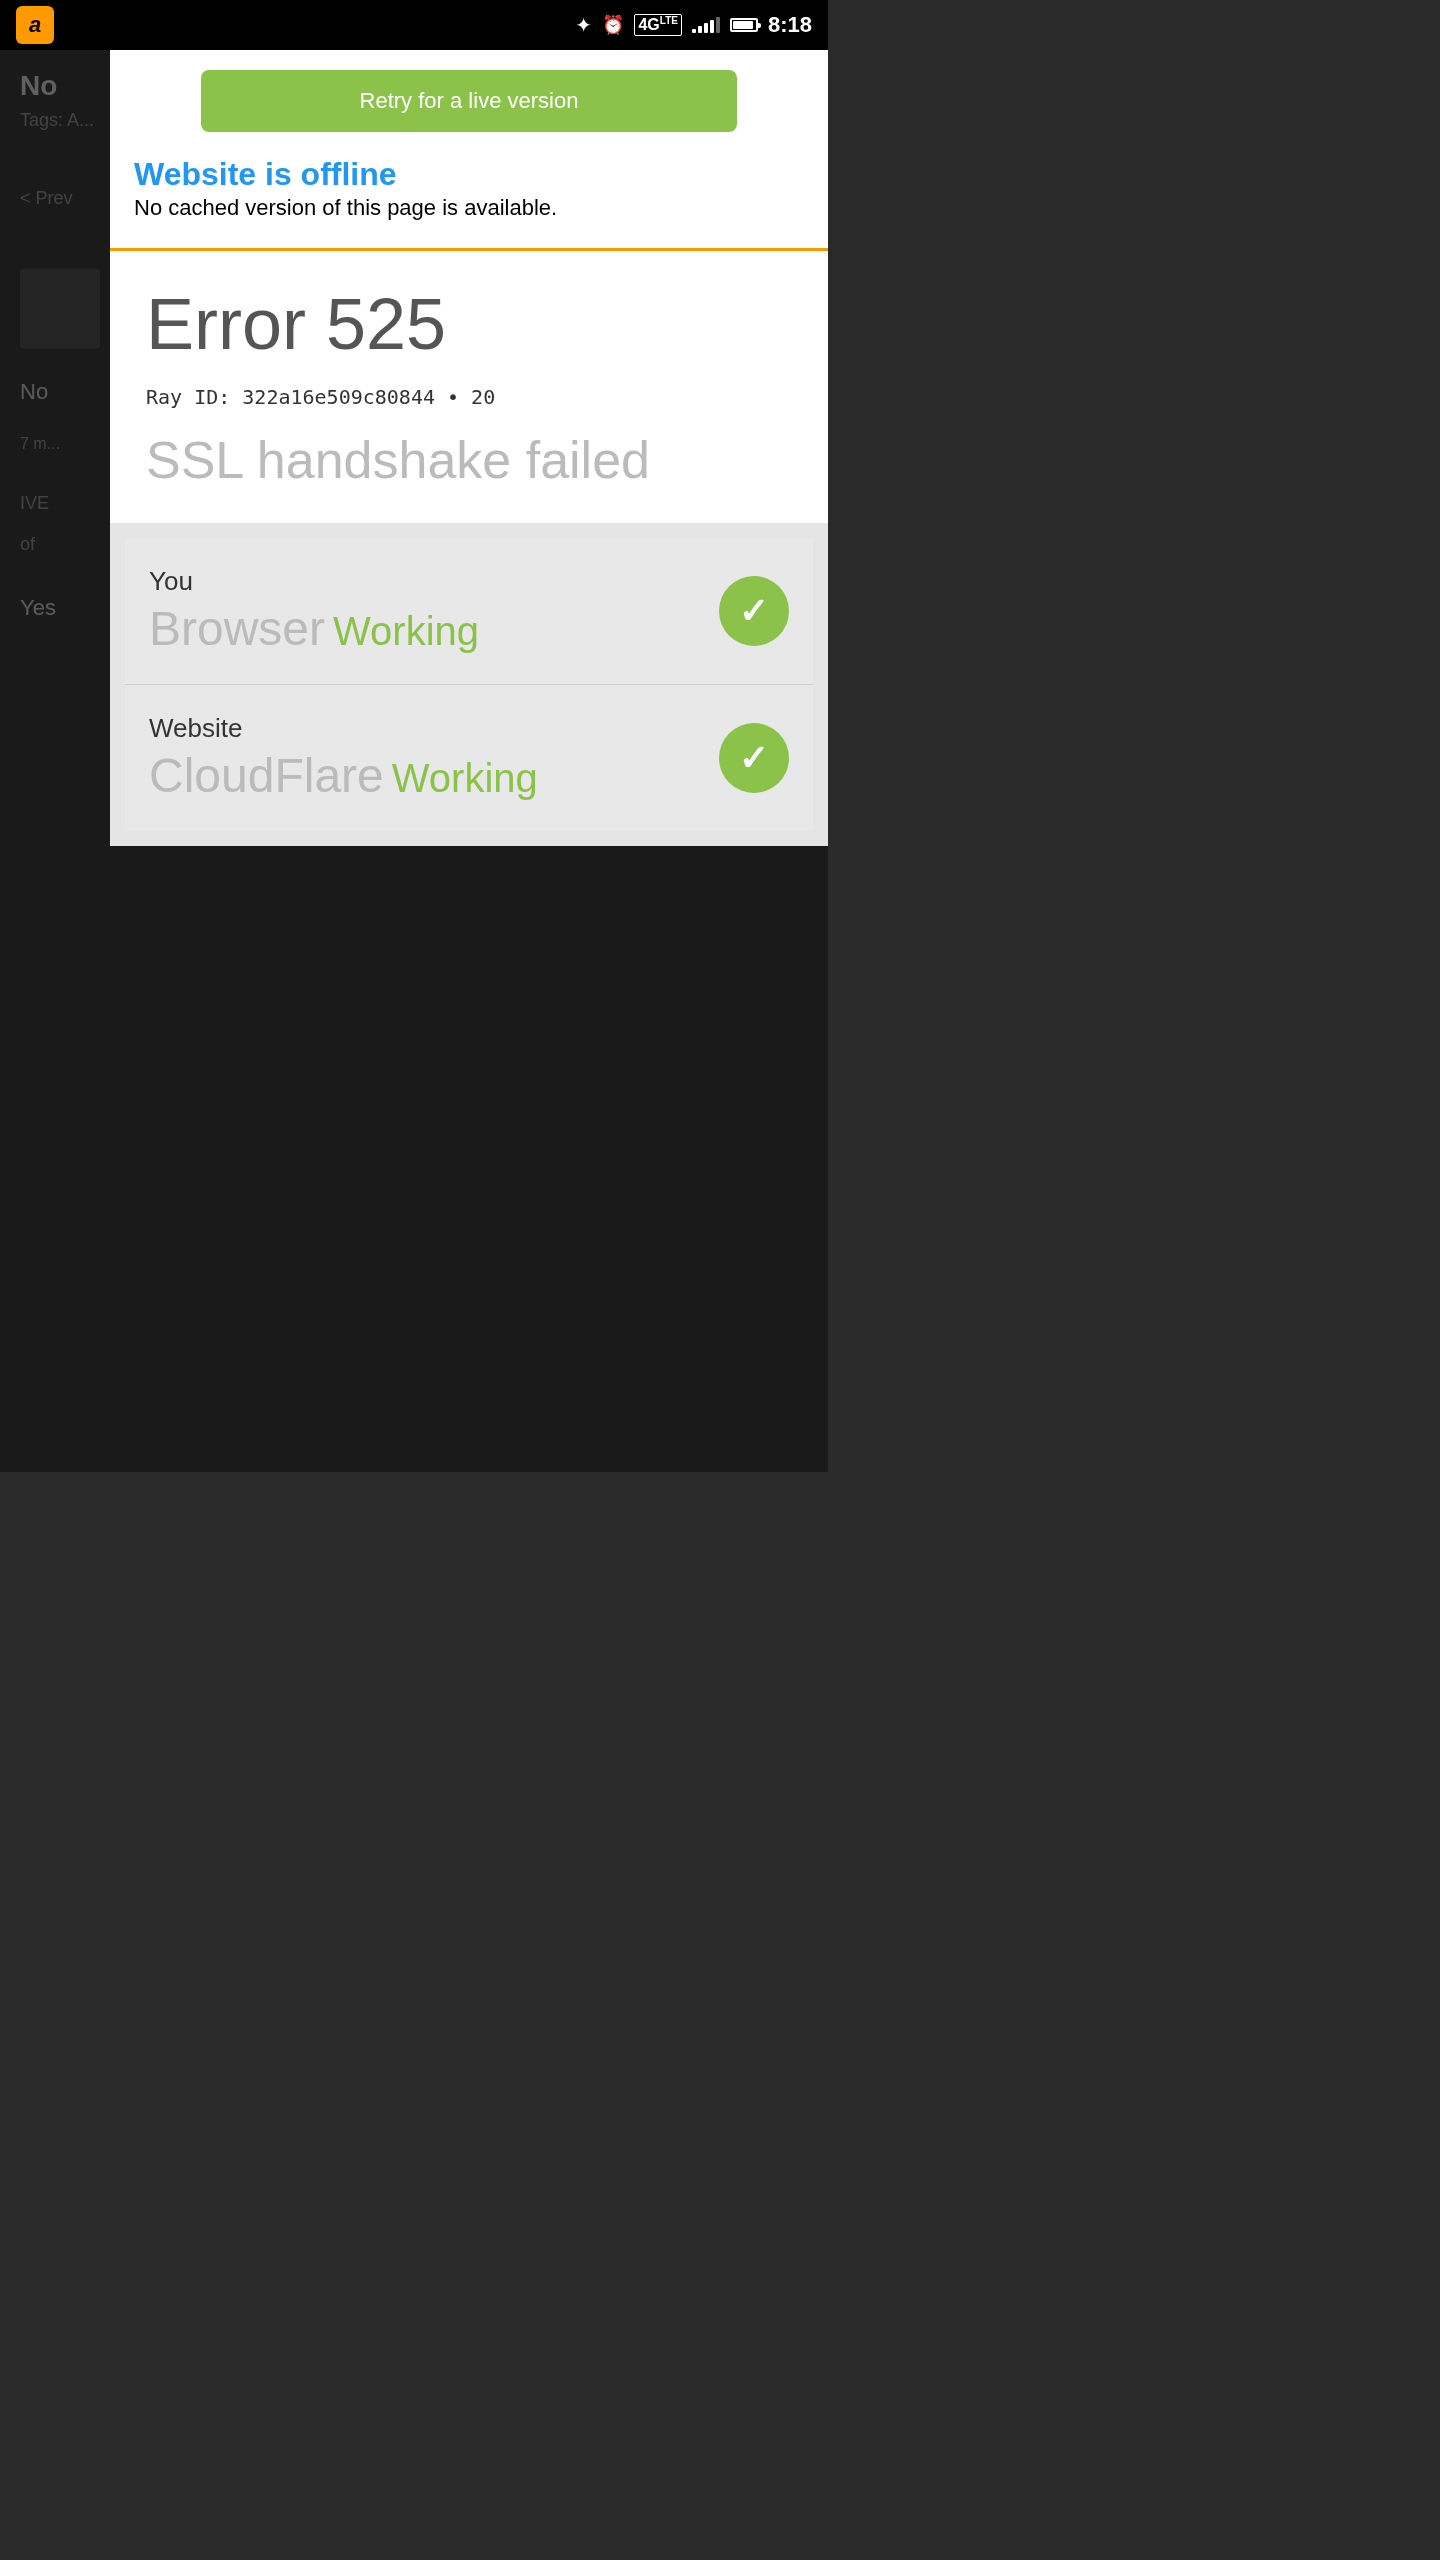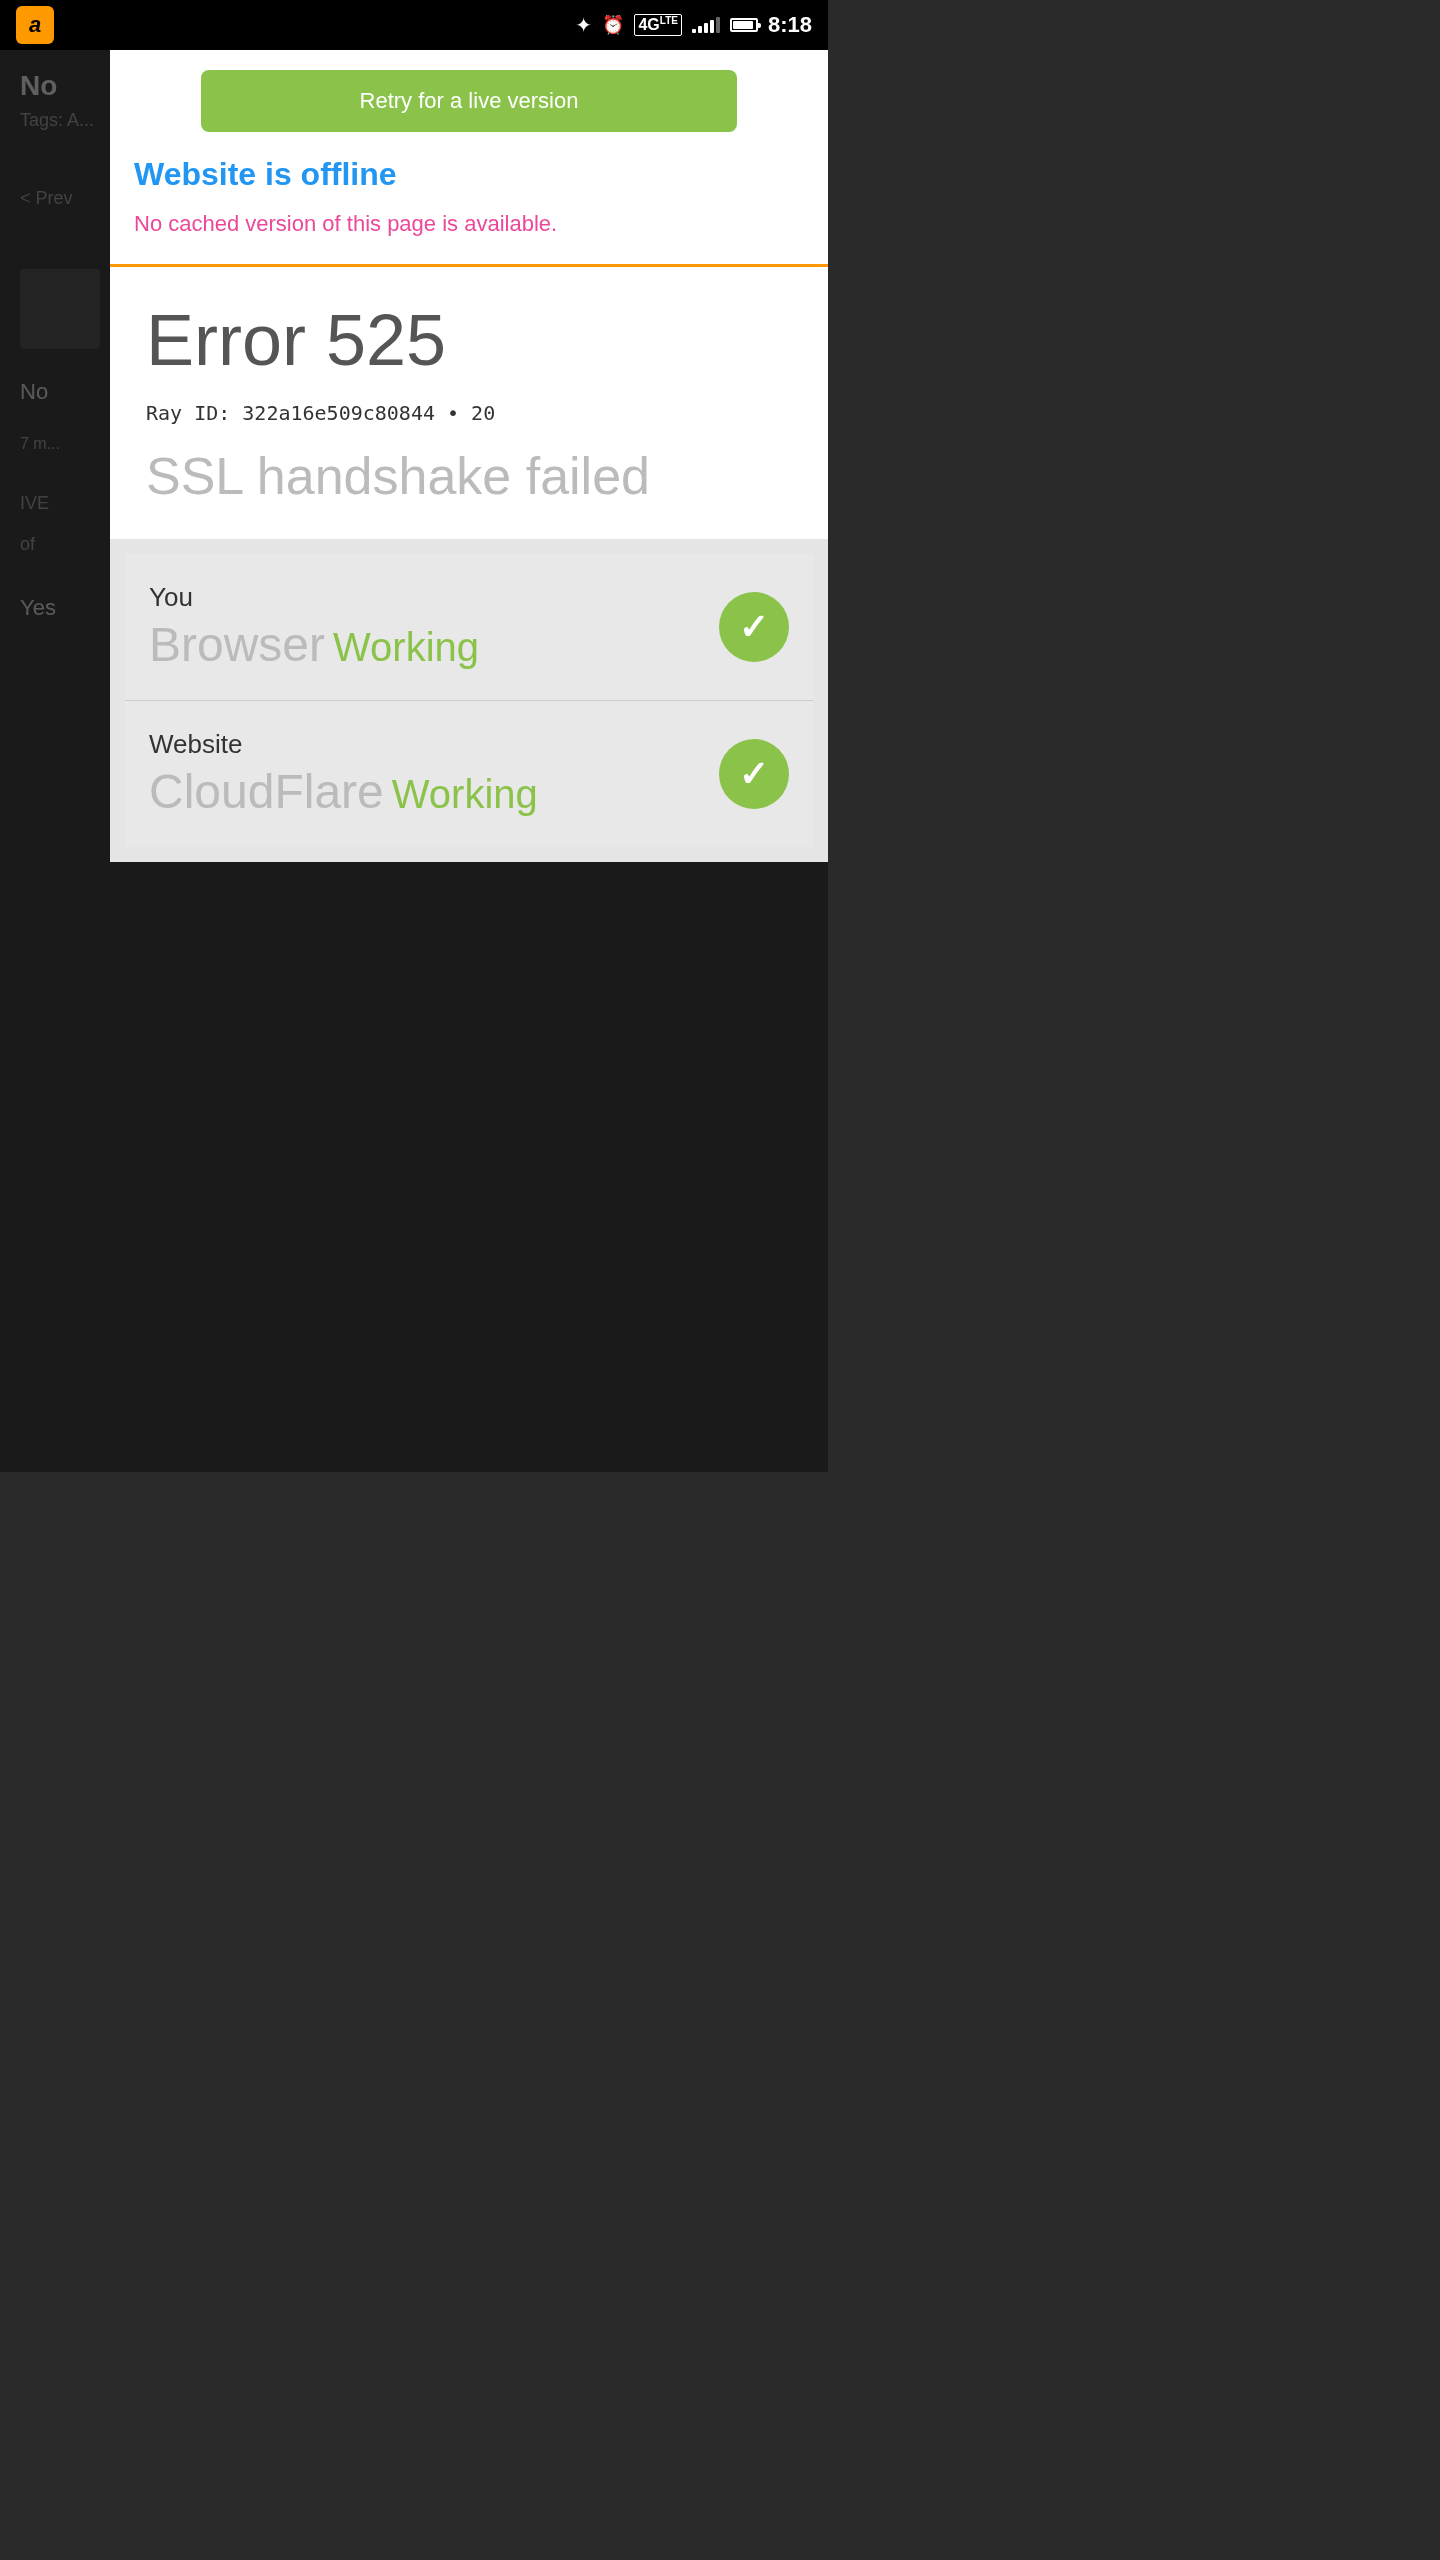--- a/index.html
+++ b/index.html
@@ -122,25 +122,24 @@
       font-size: 22px;
       font-weight: 500;
       cursor: pointer;
       text-align: center;
     }
 
     .offline-title {
       color: #2196f3;
       font-size: 32px;
       font-weight: 600;
-      margin-bottom: 16px;
     }
 
     .offline-description {
-      color: #ec4899;
+      color: #000000;
       font-size: 22px;
       line-height: 1.4;
       margin-bottom: 24px;
     }
 
     .orange-divider {
       height: 3px;
       background: #ff9800;
       margin: 0 -24px;
     }

